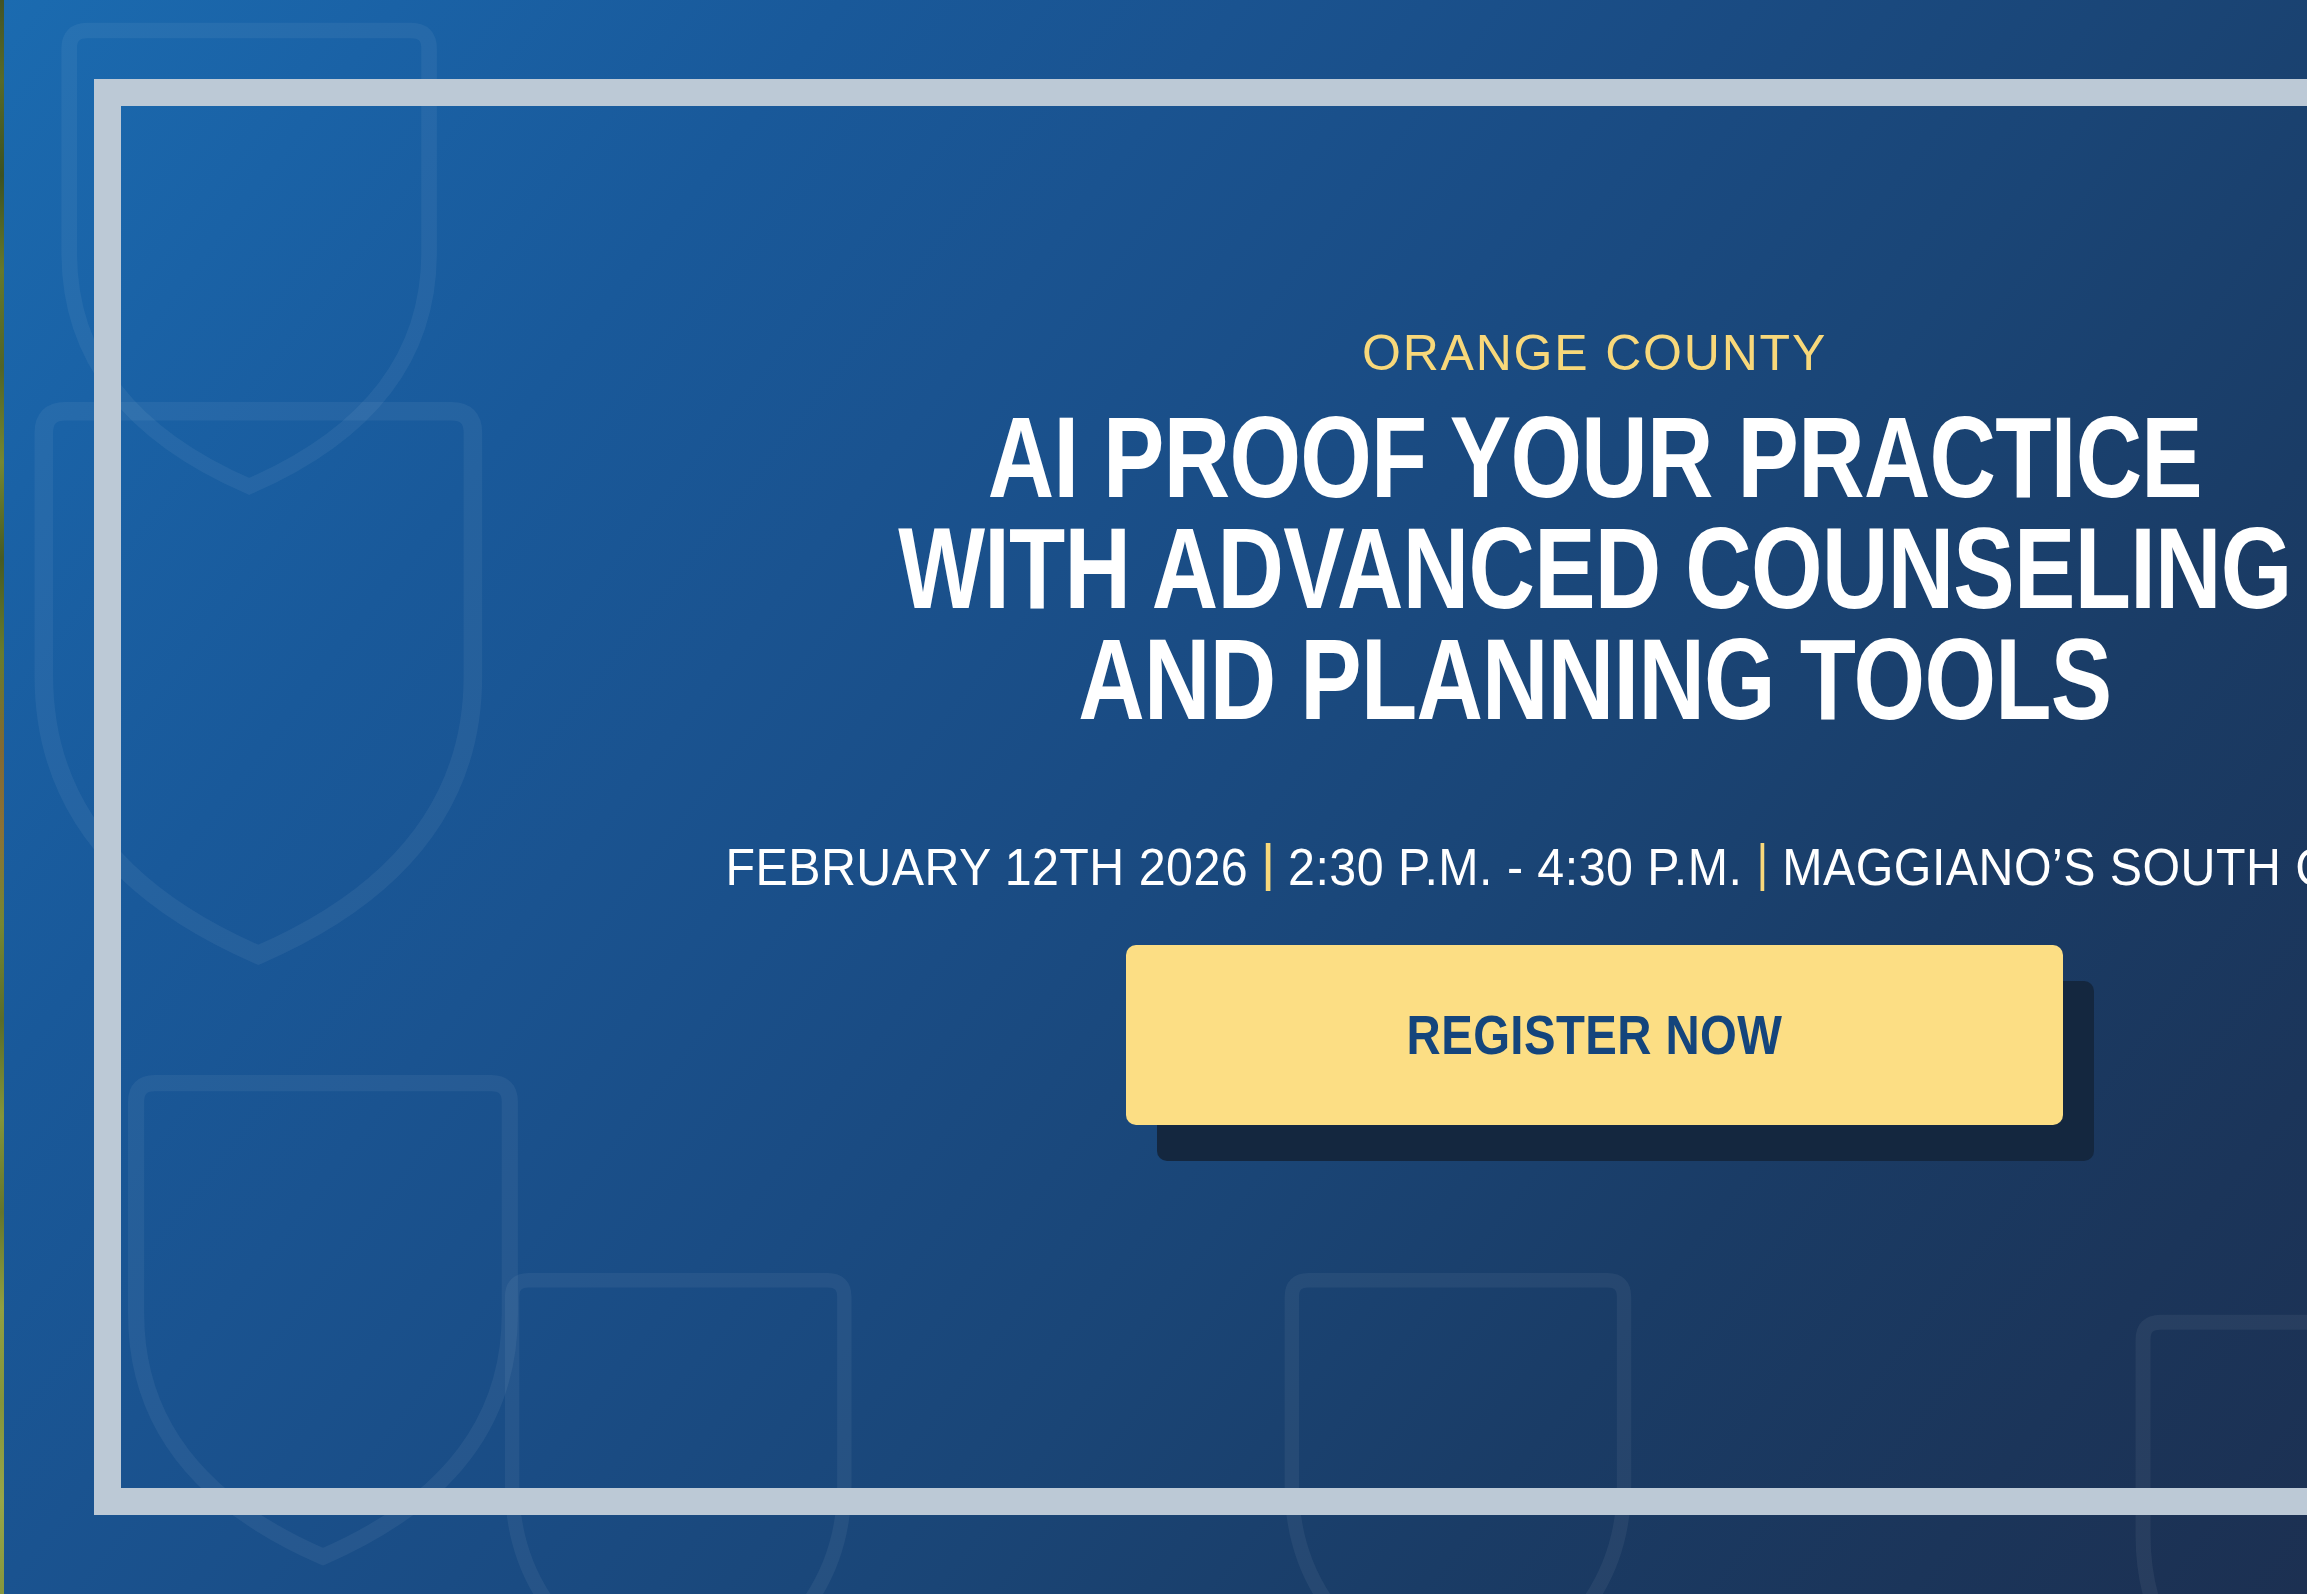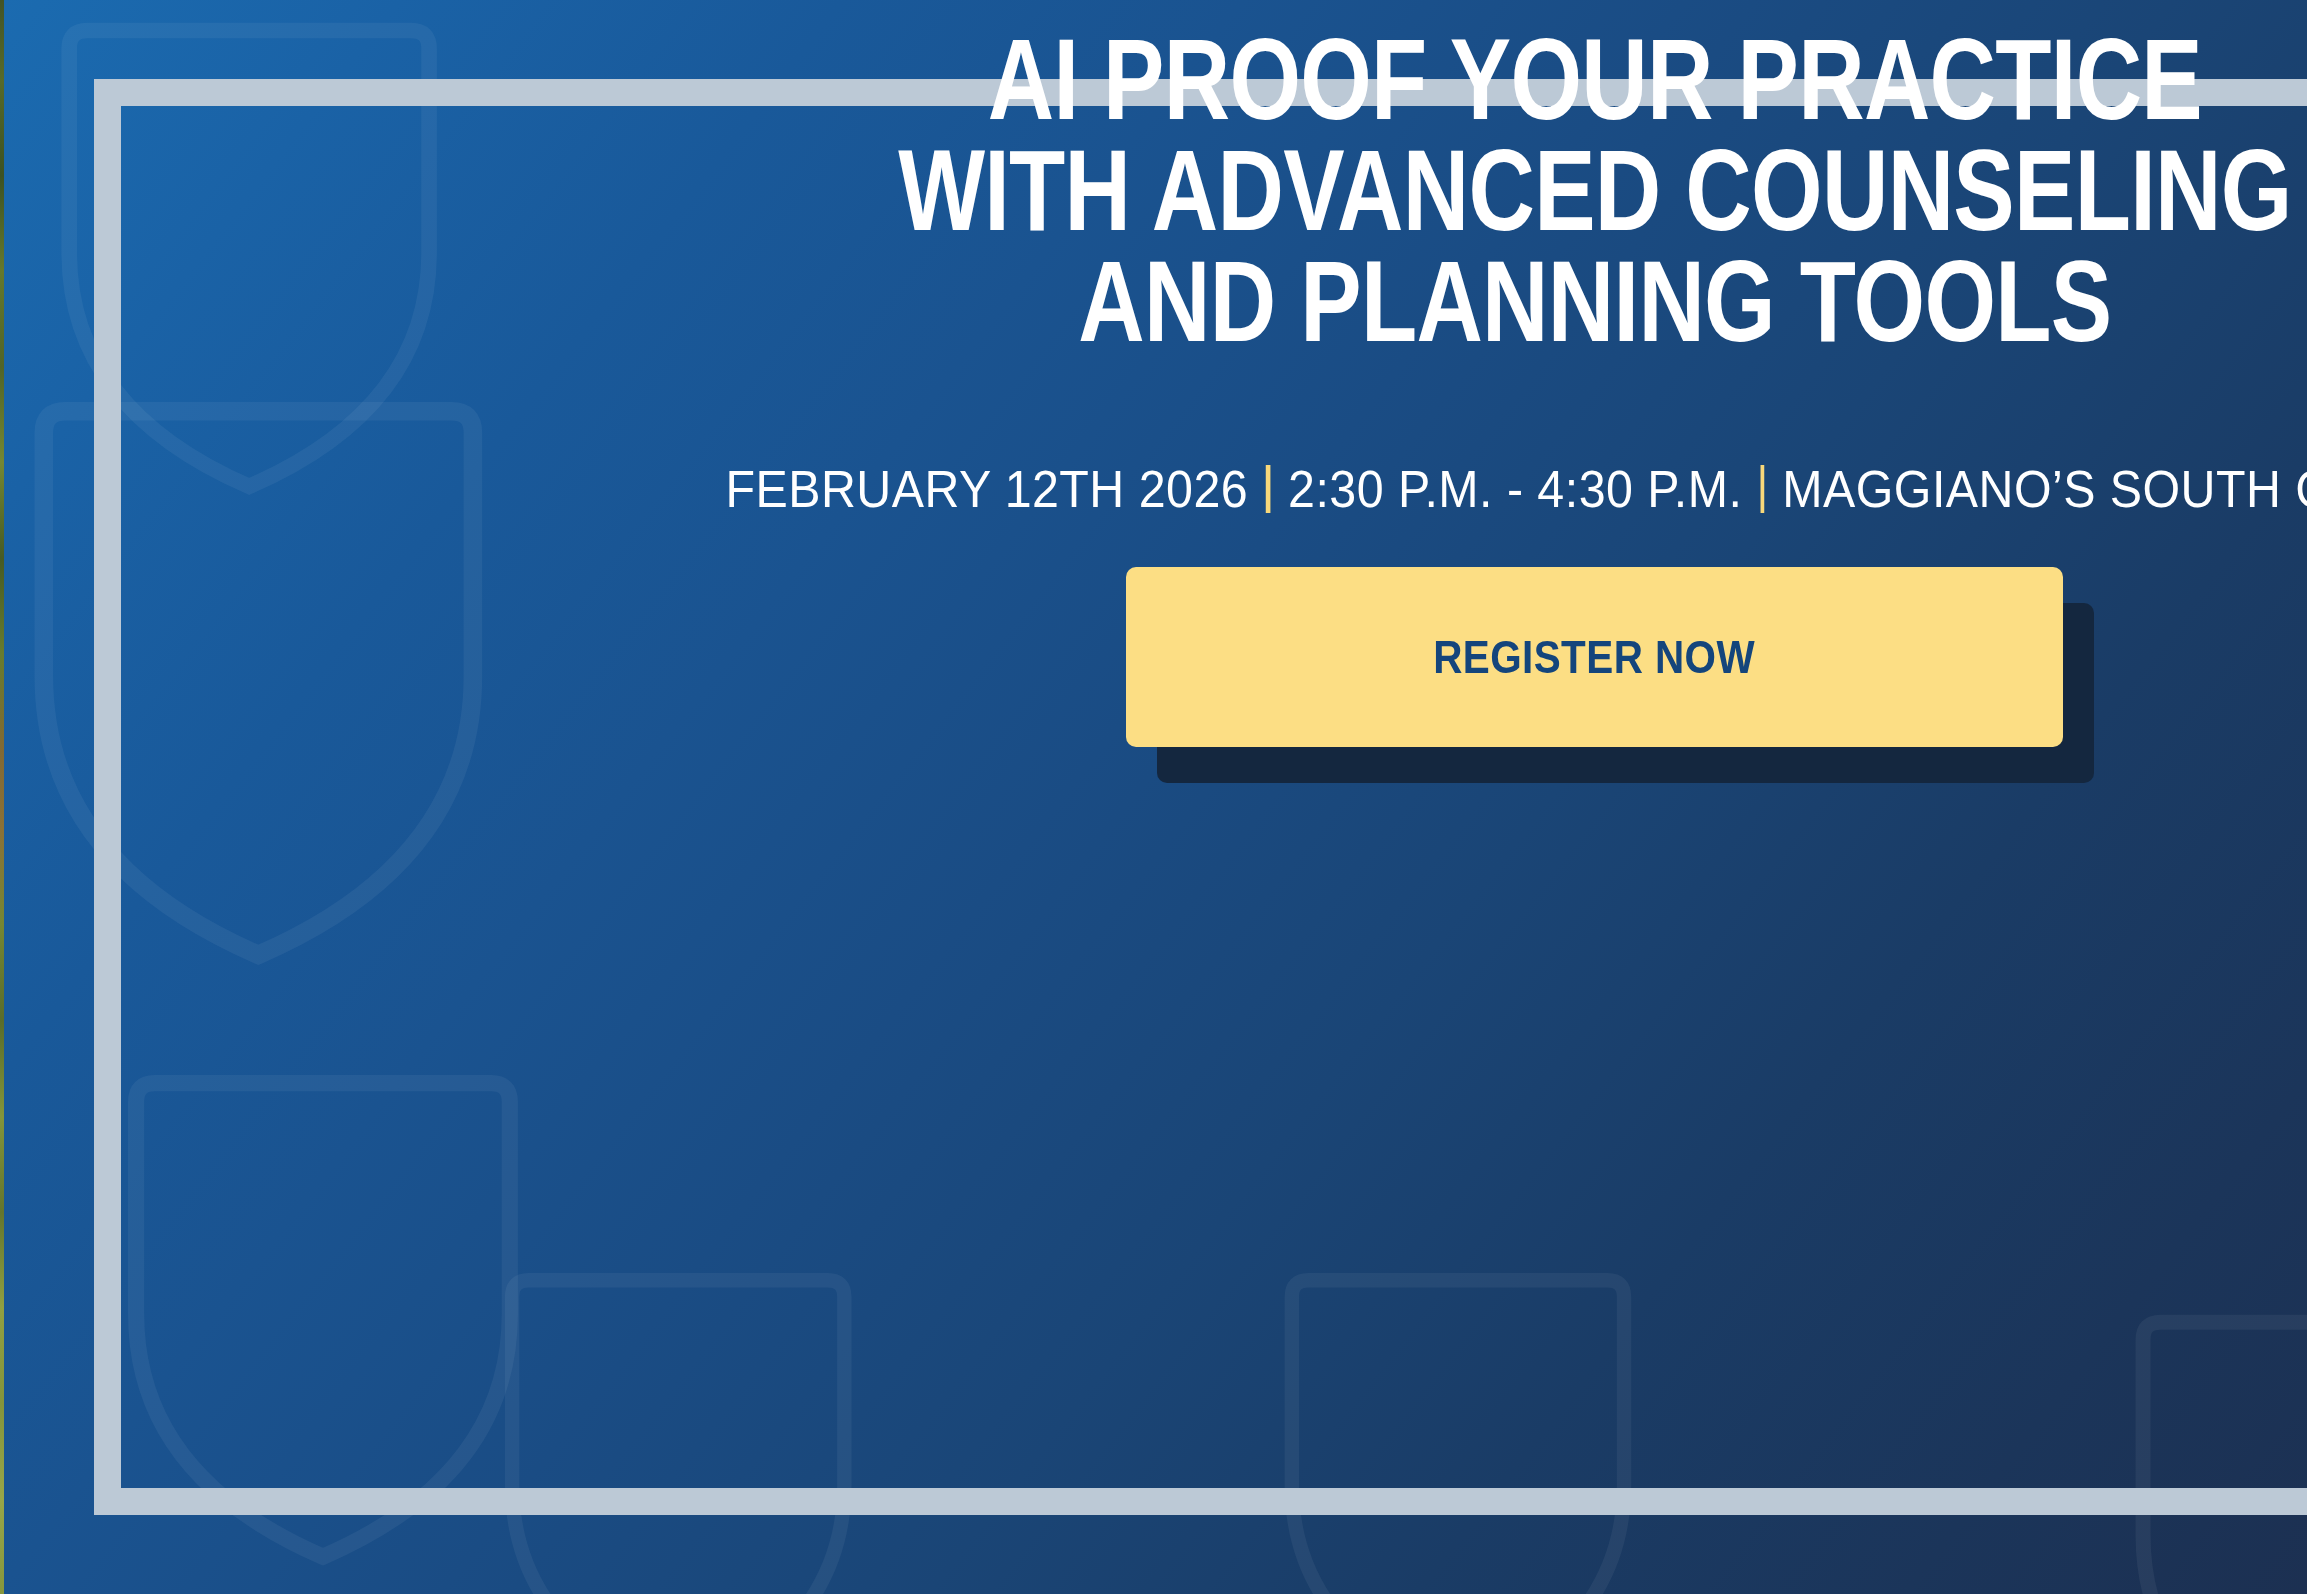--- a/index.html
+++ b/index.html
@@ -148,21 +148,21 @@
     position: absolute;
     left: 0;
     top: 0;
     width: 937px;
     height: 180px;
     border: 0;
     border-radius: 10px;
     background: #fcde84;
     color: #14457c;
     font-family: inherit;
-    font-size: 47px;
+    font-size: 55px;
     font-weight: 700;
     letter-spacing: 0.5px;
     text-transform: uppercase;
     font-stretch: condensed;
     cursor: pointer;
     padding: 0;
     display: flex;
     align-items: center;
     justify-content: center;
   }
@@ -196,20 +196,21 @@
         <use href="#shieldPath" x="6700" y="3000" transform="translate(6700,3000) scale(1.40) translate(-6700,-3000)"></use>
         <use href="#shieldPath" x="5020" y="3340" transform="translate(5020,3340) scale(1.25) translate(-5020,-3340)"></use>
       </g>
     </svg>
   </div>
 
   <div class="frame"></div>
 
   <div class="content">
 
+    <div class="eyebrow">ORANGE COUNTY</div>
 
     <h1 class="headline">
       <span class="hl-line">AI PROOF YOUR PRACTICE</span>
       <span class="hl-line">WITH ADVANCED COUNSELING</span>
       <span class="hl-line">AND PLANNING TOOLS</span>
     </h1>
 
     <div class="details">
       <span>FEBRUARY 12TH 2026</span>
       <span class="sep"></span>

